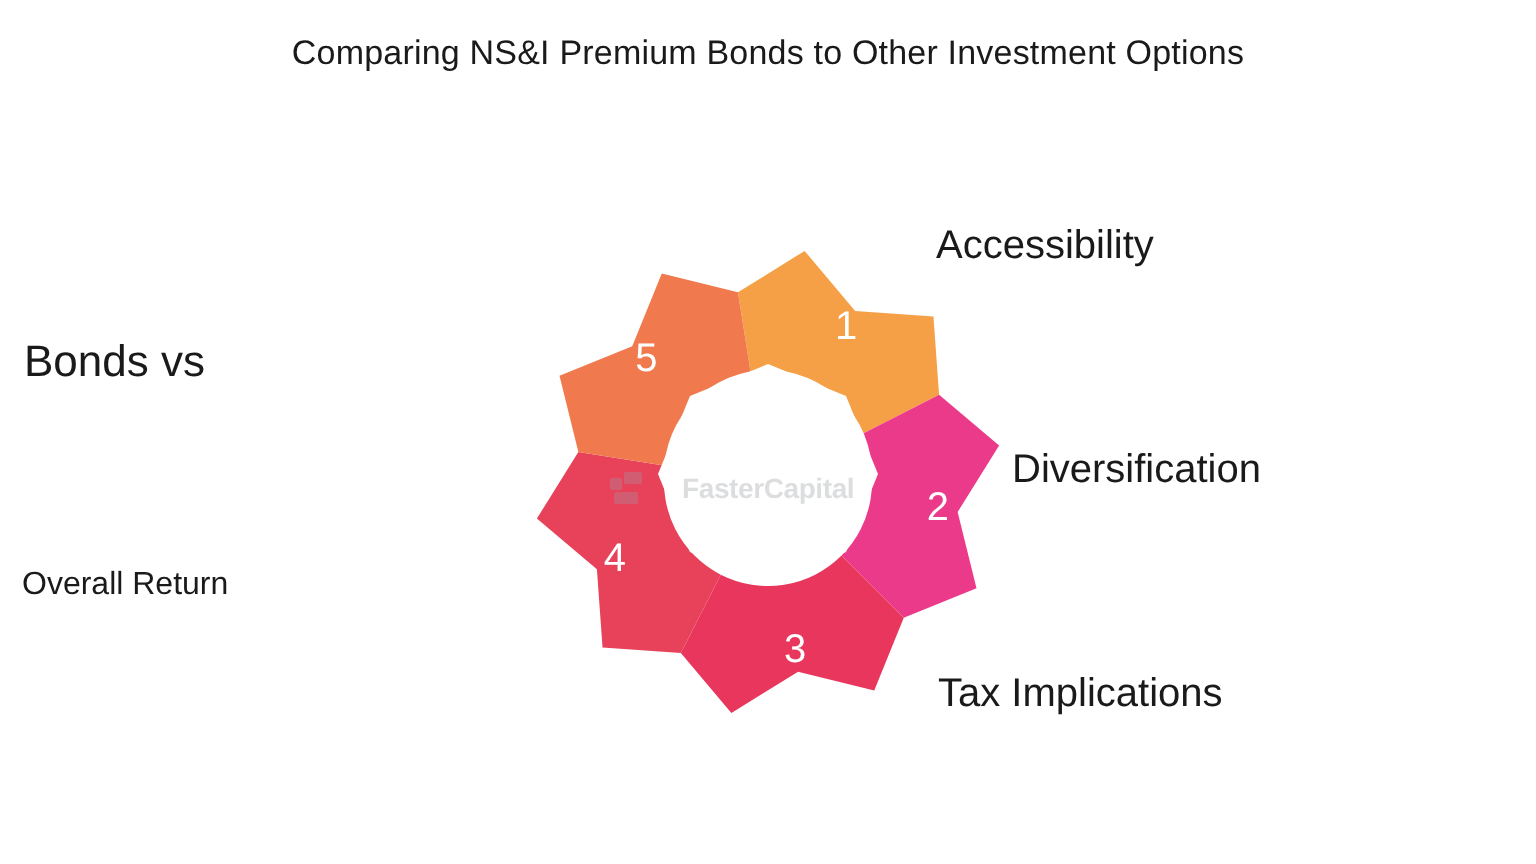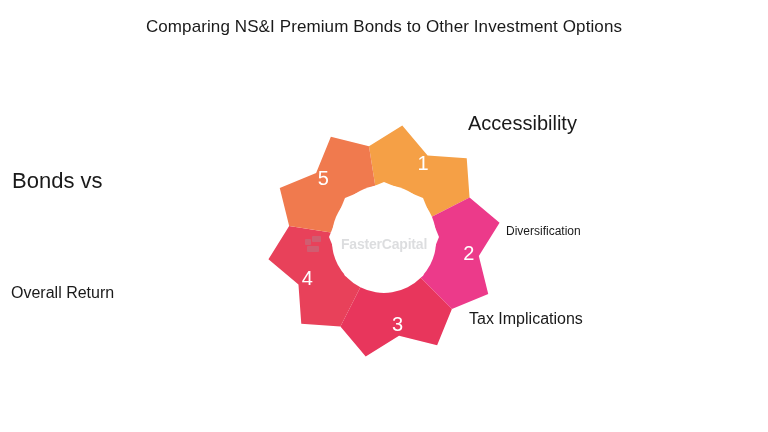--- a/index.html
+++ b/index.html
@@ -54,26 +54,26 @@
     white-space: nowrap;
   }
   .label-accessibility {
     left: 468px;
     top: 112px;
     font-size: 20px;
   }
   .label-diversification {
     left: 506px;
     top: 224px;
-    font-size: 12px;
+    font-size: 20px;
   }
   .label-tax {
     left: 469px;
-    top: 310px;
-    font-size: 16px;
+    top: 336px;
+    font-size: 20px;
   }
   .label-risk {
     left: 12px;
     top: 168px;
     font-size: 22px;
   }
   .label-overall {
     left: 11px;
     top: 284px;
     font-size: 16px;

